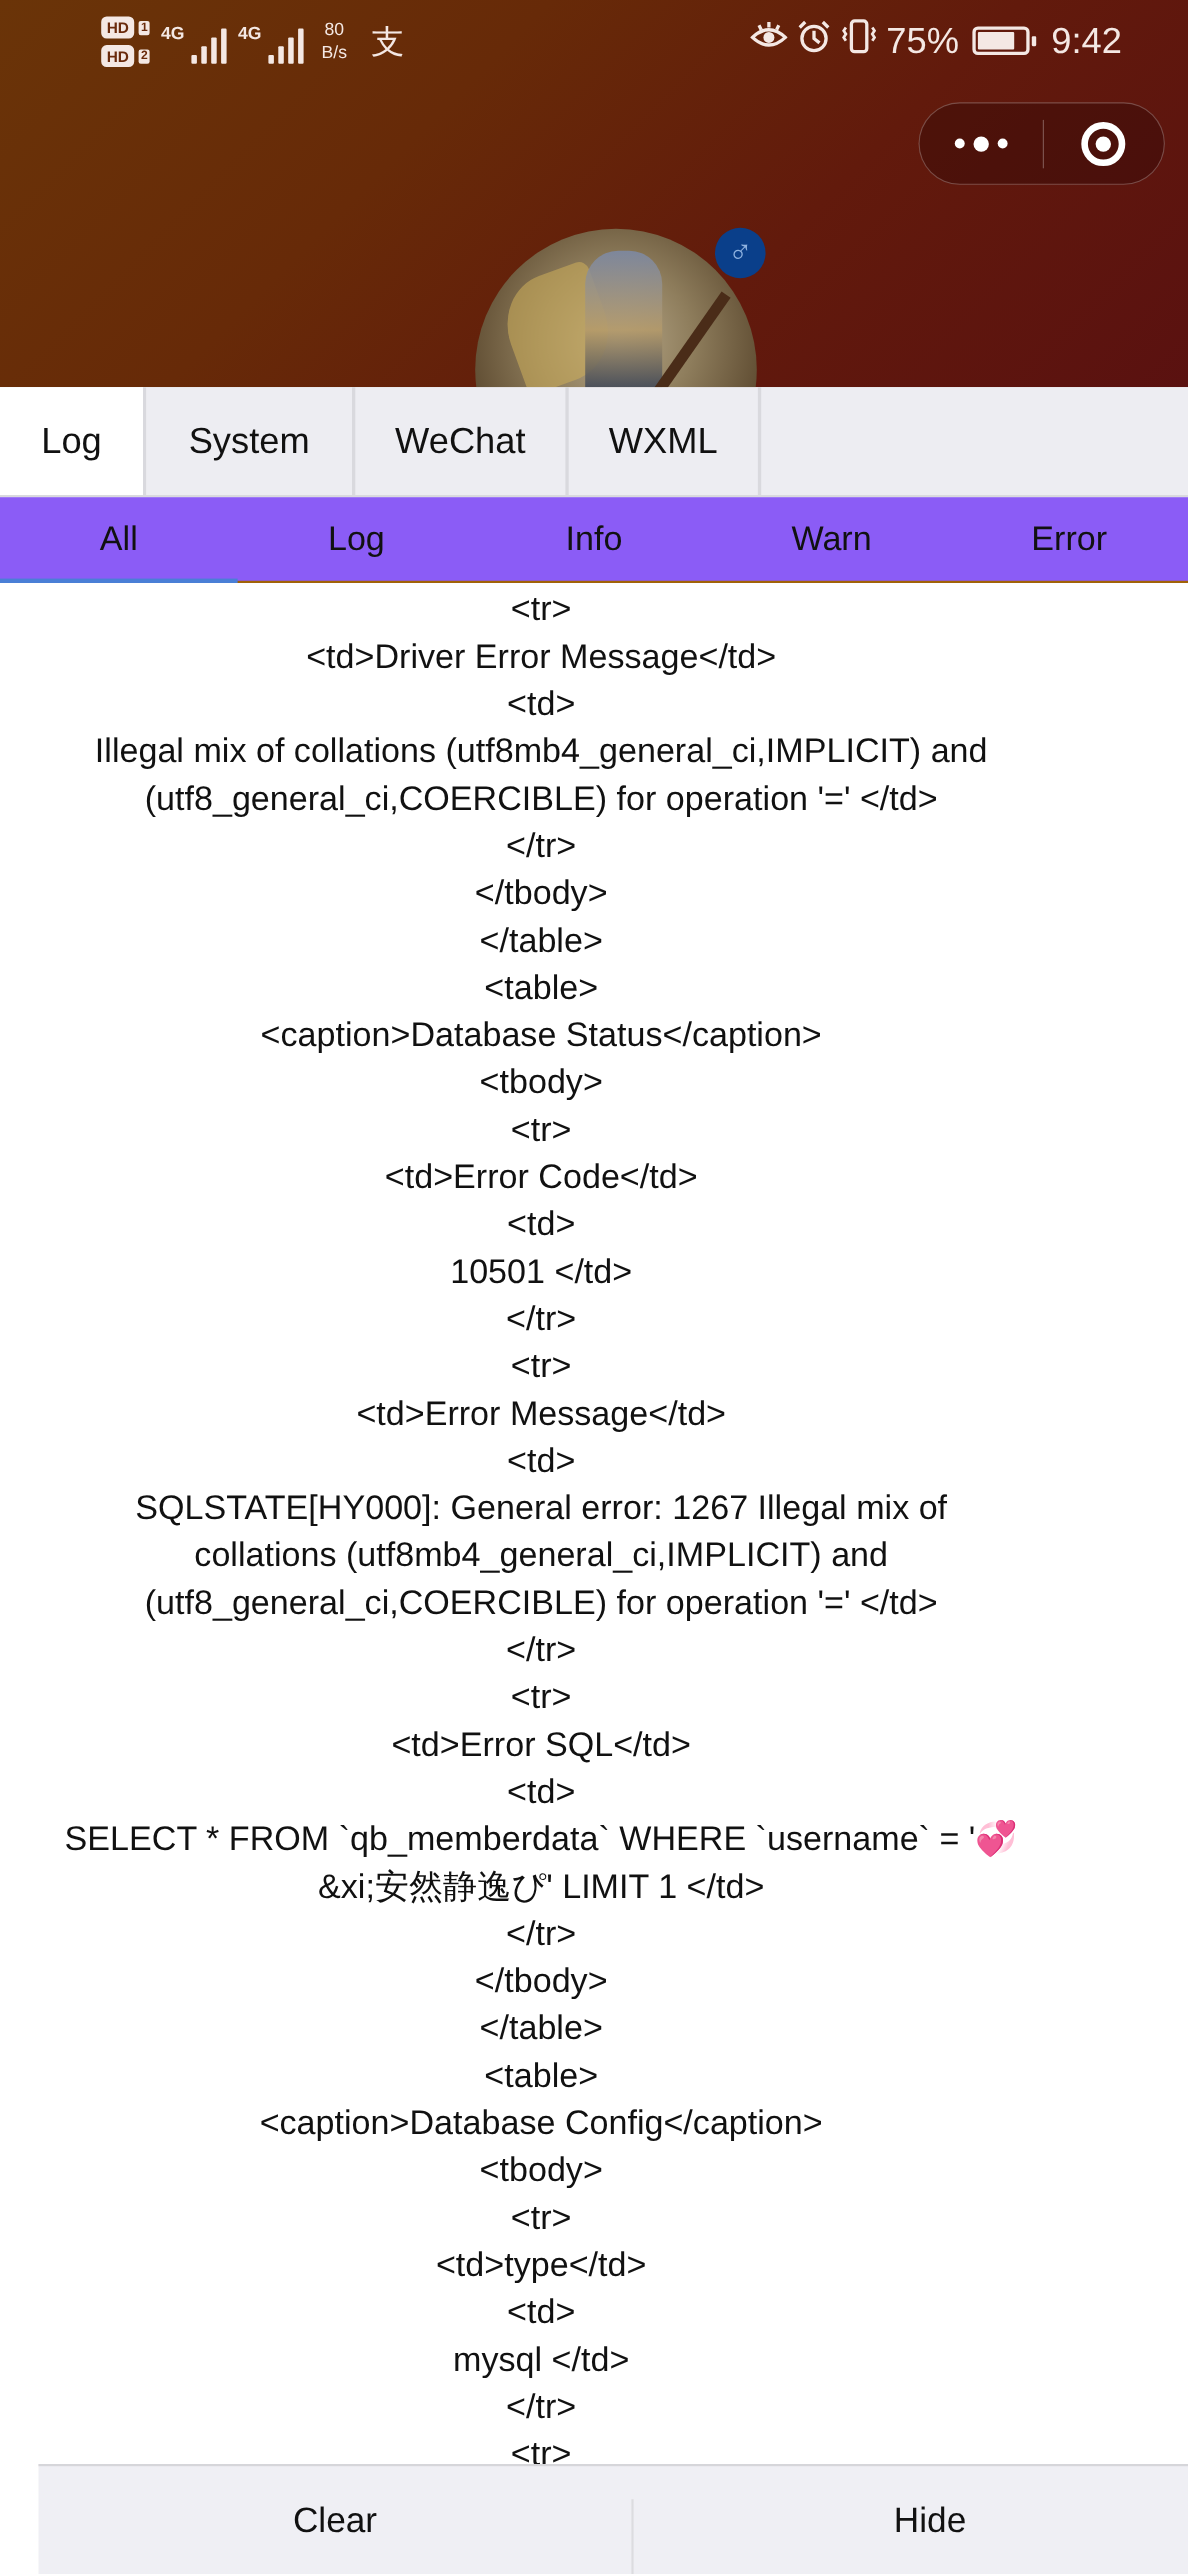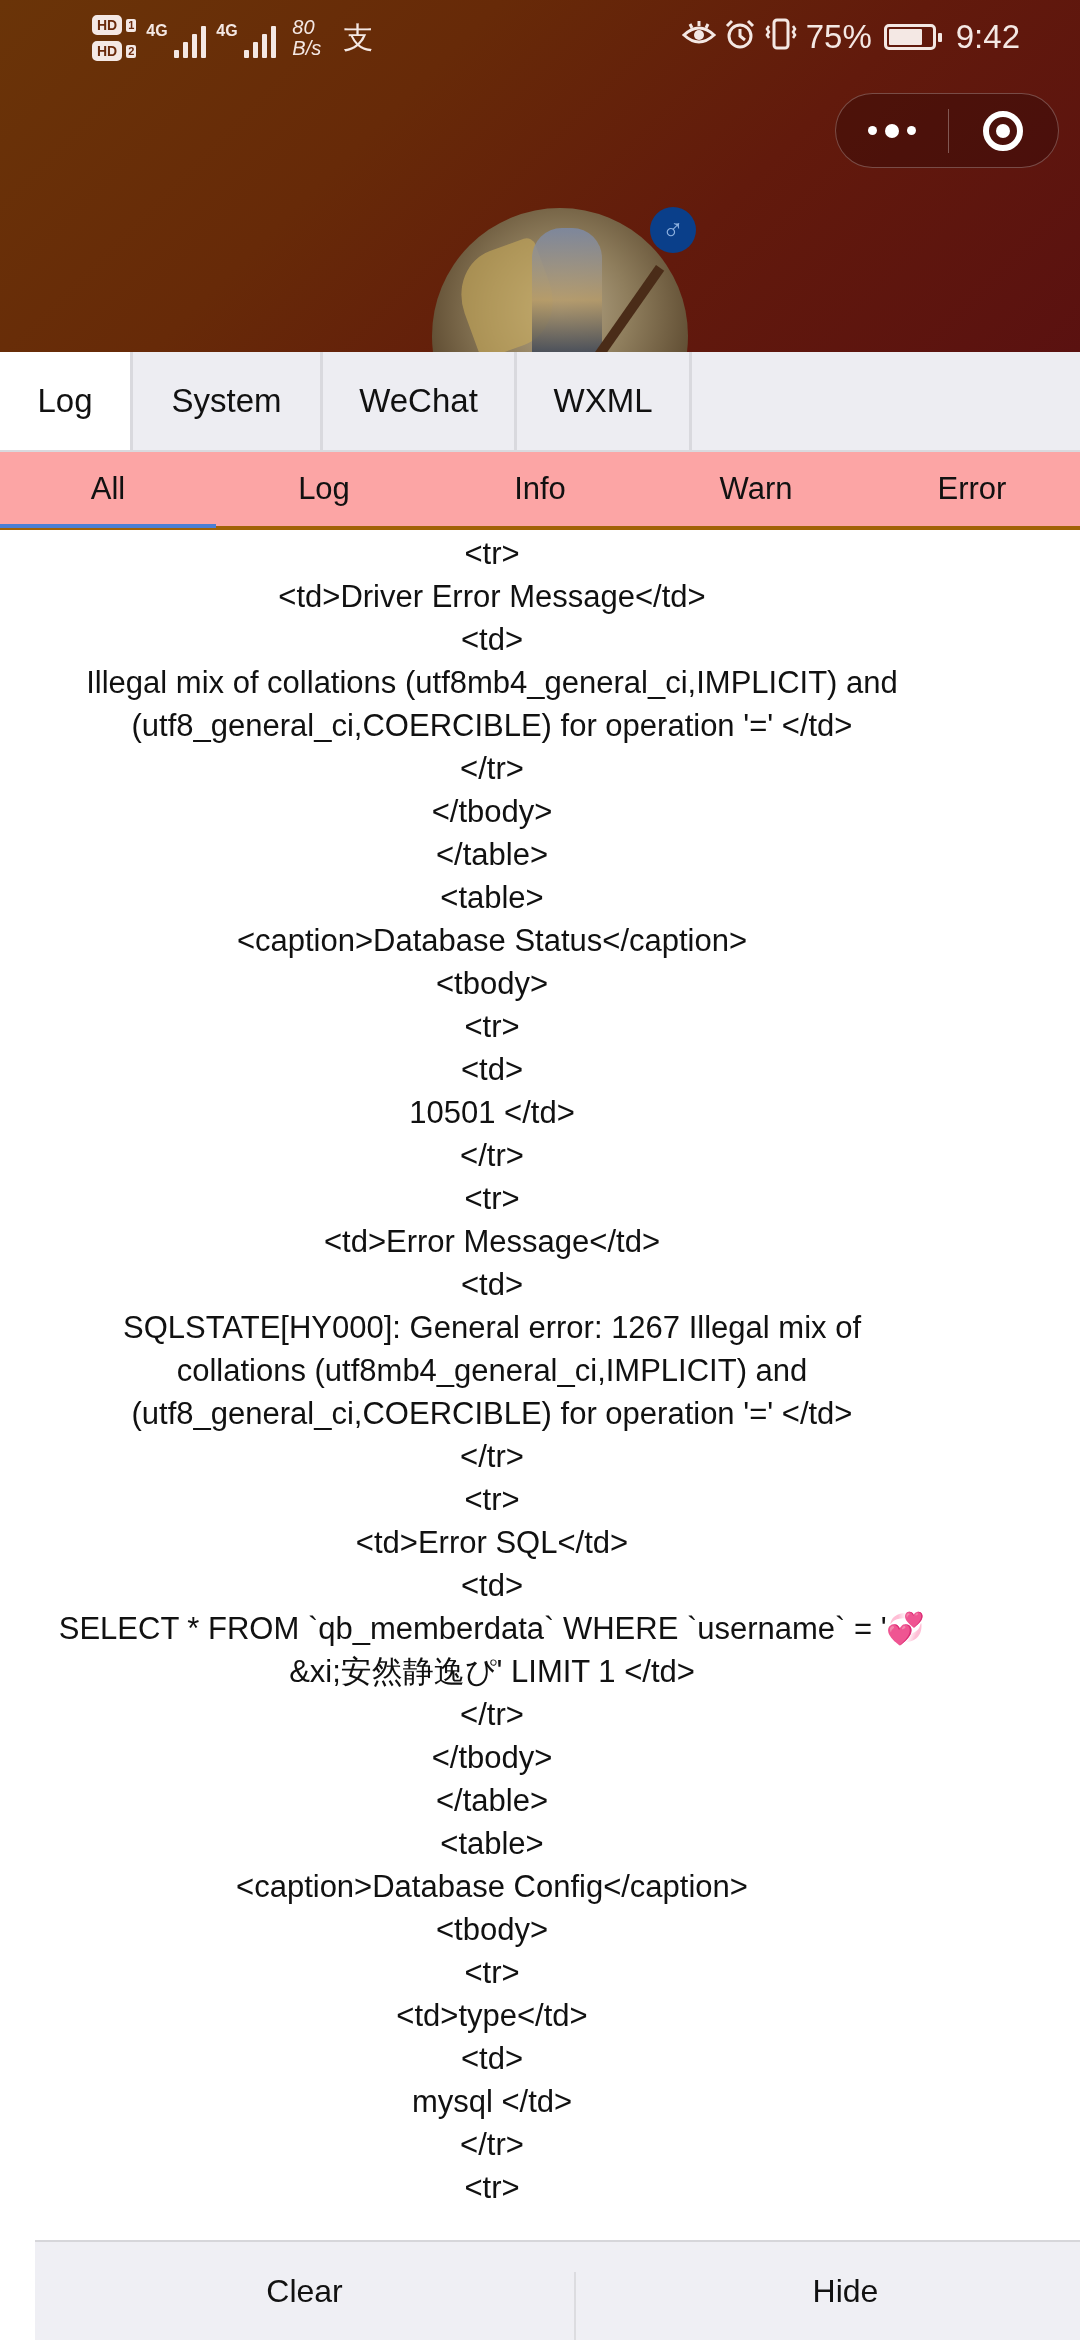--- a/index.html
+++ b/index.html
@@ -15,21 +15,21 @@
   .status-bar { position: absolute; left: 0; top: 0; width: 1080px; height: 72px; color: #f4e8e4; }
   .sb-left { position: absolute; left: 60px; top: 10px; height: 56px; display: flex; align-items: center; gap: 10px; }
   .hd-col { display: flex; flex-direction: column; gap: 6px; }
   .hd { display: flex; align-items: center; gap: 4px; padding-left: 32px; }
   .hd-box { font-size: 14px; font-weight: bold; border: 2px solid #f4e8e4; background: #f4e8e4; color: #6a2a0c; border-radius: 5px; padding: 0 3px; line-height: 16px; }
   .hd-num { font-size: 11px; font-weight: bold; background: #f4e8e4; color: #6a2a0c; border-radius: 2px; padding: 0 2px; line-height: 13px; }
   .sig { display: flex; align-items: flex-end; gap: 2px; height: 40px; position: relative; }
   .sig .lbl { position: absolute; left: 0; top: 4px; font-size: 16px; font-weight: bold; }
   .sig .bars { display: flex; align-items: flex-end; gap: 4px; margin-left: 28px; margin-top: 10px; }
   .sig .bars span { display: block; width: 5px; background: #f4e8e4; border-radius: 1px; }
-  .netspeed { font-size: 20px; line-height: 21px; margin-left: 6px; font-style: italic; }
+  .netspeed { font-size: 16px; line-height: 21px; text-align: center; margin-left: 6px; }
   .alipay { font-size: 30px; margin-left: 12px; }
   .sb-right { position: absolute; right: 60px; top: 12px; height: 50px; display: flex; align-items: center; gap: 8px; font-size: 33px; }
   .sb-right .ic { font-size: 30px; }
   .battery { width: 52px; height: 26px; border: 3px solid #f4e8e4; border-radius: 5px; position: relative; margin-left: 4px; }
   .battery::before { content: ""; position: absolute; left: 2px; top: 2px; bottom: 2px; width: 72%; background: #f4e8e4; border-radius: 1px; }
   .battery::after { content: ""; position: absolute; right: -9px; top: 6px; width: 4px; height: 9px; background: #f4e8e4; border-radius: 1px; }
 
   
   .capsule {
     position: absolute; left: 835px; top: 93px; width: 224px; height: 75px;
@@ -56,21 +56,21 @@
     position: absolute; left: 650px; top: 207px; width: 46px; height: 46px; border-radius: 50%;
     background: #0a3f8a; color: #8fb2e0; font-size: 30px; line-height: 46px; text-align: center;
   }
 
   
   .top-tabs { position: absolute; left: 0; top: 352px; width: 1080px; height: 100px; background: #ededf2; border-bottom: 2px solid #d9d9de; display: flex; }
   .top-tab { height: 100%; display: flex; align-items: center; justify-content: center; font-size: 33px; color: #111; border-right: 3px solid #d9d9de; }
   .top-tab.active { background: #ffffff; }
 
   
-  .sub-tabs { position: absolute; left: 0; top: 452px; width: 1080px; height: 78px; background: #fca5a5; border-bottom: 4px solid #a16207; display: flex; }
+  .sub-tabs { position: absolute; left: 0; top: 452px; width: 1080px; height: 78px; background: #8b5cf6; border-bottom: 2px solid #a16207; display: flex; }
   .sub-tab { width: 216px; height: 100%; display: flex; align-items: center; justify-content: center; font-size: 31px; position: relative; }
   .sub-tab.active::after { content: ""; position: absolute; left: 0; right: 0; bottom: -2px; height: 4px; background: #4a7fd6; }
 
   
   .log { position: absolute; left: 12px; top: 531px; width: 940px; height: 1709px; overflow: hidden; background: #fff; text-align: center; }
   .log-line { padding-left: 20px; font-size: 31px; line-height: 43px; height: 43px; white-space: nowrap; color: #111; }
   .log-line.first { margin-top: 1px; }
 
   
   .bottom-bar { position: absolute; left: 0; top: 2240px; width: 1080px; height: 100px; background: #efeff4; border-top: 2px solid #d6d6da; display: flex; align-items: flex-end; margin-left: 35px; }
@@ -189,20 +189,21 @@
   <div class="log-line">&lt;td&gt;</div>
   <div class="log-line">Illegal mix of collations (utf8mb4_general_ci,IMPLICIT) and</div>
   <div class="log-line">(utf8_general_ci,COERCIBLE) for operation '=' &lt;/td&gt;</div>
   <div class="log-line">&lt;/tr&gt;</div>
   <div class="log-line">&lt;/tbody&gt;</div>
   <div class="log-line">&lt;/table&gt;</div>
   <div class="log-line">&lt;table&gt;</div>
   <div class="log-line">&lt;caption&gt;Database Status&lt;/caption&gt;</div>
   <div class="log-line">&lt;tbody&gt;</div>
   <div class="log-line">&lt;tr&gt;</div>
+  <div class="log-line">&lt;td&gt;Error Code&lt;/td&gt;</div>
   <div class="log-line">&lt;td&gt;</div>
   <div class="log-line">10501 &lt;/td&gt;</div>
   <div class="log-line">&lt;/tr&gt;</div>
   <div class="log-line">&lt;tr&gt;</div>
   <div class="log-line">&lt;td&gt;Error Message&lt;/td&gt;</div>
   <div class="log-line">&lt;td&gt;</div>
   <div class="log-line">SQLSTATE[HY000]: General error: 1267 Illegal mix of</div>
   <div class="log-line">collations (utf8mb4_general_ci,IMPLICIT) and</div>
   <div class="log-line">(utf8_general_ci,COERCIBLE) for operation '=' &lt;/td&gt;</div>
   <div class="log-line">&lt;/tr&gt;</div>

